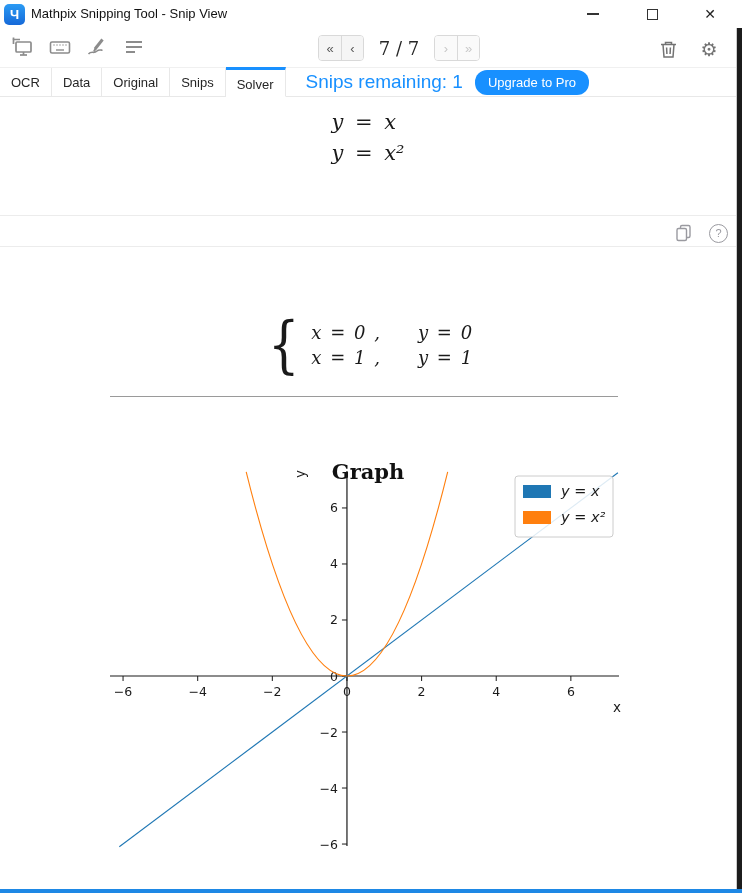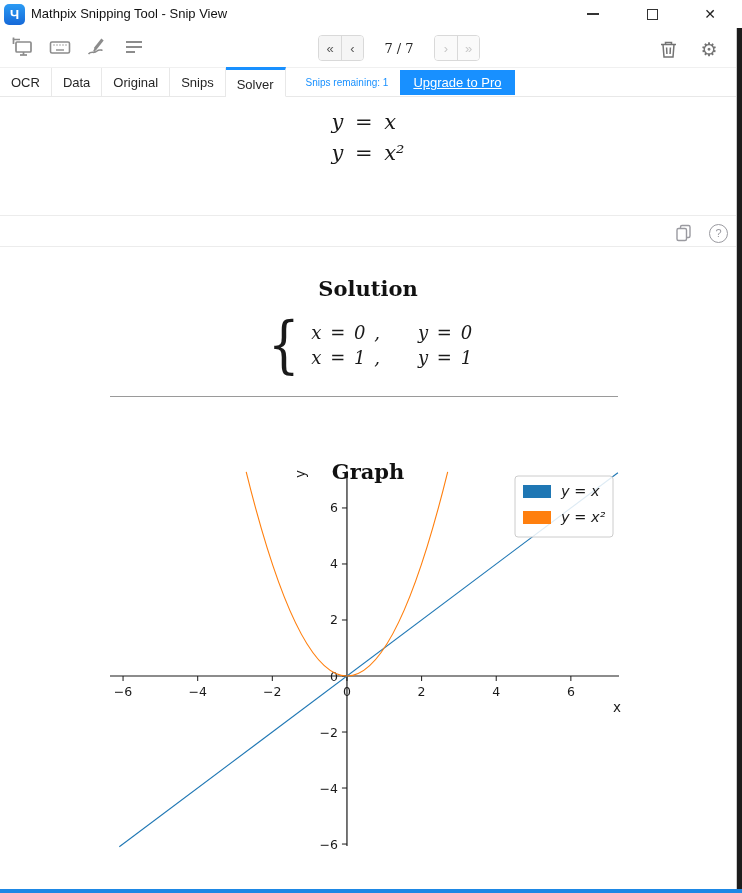--- a/index.html
+++ b/index.html
@@ -20,34 +20,34 @@
   
   .toolbar { position:absolute; left:0; top:32px; width:736px; height:34px; }
   .tool-icons { position:absolute; left:10px; top:2px; display:flex; gap:11px; }
   .tool { width:26px; height:26px; display:flex; align-items:center; justify-content:center; cursor:pointer; }
   .nav-cluster { position:absolute; left:318px; top:3px; display:flex; align-items:center; }
   .btn-group { display:flex; border:1px solid #d9d9d9; border-radius:4px; overflow:hidden; }
   .nav-btn { width:22px; height:24px; background:#f5f5f5; color:#595959; font-size:13px;
              display:flex; align-items:center; justify-content:center; cursor:pointer; }
   .nav-btn + .nav-btn { border-left:1px solid #d9d9d9; }
   .btn-group.disabled .nav-btn { color:#c8c8c8; background:#fafafa; cursor:default; }
-  .page-indicator { width:70px; text-align:center; font-family:"DejaVu Serif", serif; font-size:13px; color:#262626; }
+  .page-indicator { width:70px; text-align:center; font-family:"DejaVu Serif", serif; font-size:18px; color:#262626; }
   .toolbar-right { position:absolute; right:14px; top:4px; display:flex; gap:15px; align-items:center; }
   .gear-glyph { font-size:19px; color:#737373; line-height:1; }
 
   
   .tabbar { position:absolute; left:0; top:67px; width:736px; height:30px; display:flex;
             border-top:1px solid #f0f0f0; border-bottom:1px solid #e8e8e8; }
   .tab { display:flex; align-items:center; padding:0 11px; font-size:13px; color:#262626;
          border-right:1px solid #e8e8e8; cursor:pointer; background:#fff; }
   .tab.active { border-top:3px solid #1890ff; margin-top:-1px; margin-bottom:-1px; border-bottom:1px solid #fff; padding-top:2px; }
   .promo { display:flex; align-items:center; gap:12px; margin-left:20px; }
-  .snips-remaining { font-size:10px; color:#1890ff; }
-  .upgrade-btn { height:25px; padding:0 13px; background:#1890ff; border:none; border-radius:0;
-                 color:#fff; font-size:13px; cursor:pointer; display:flex; align-items:center;text-decoration:underline; }
+  .snips-remaining { font-size:19px; color:#1890ff; }
+  .upgrade-btn { height:25px; padding:0 13px; background:#1890ff; border:none; border-radius:12px;
+                 color:#fff; font-size:13px; cursor:pointer; display:flex; align-items:center; }
 
   
   .equations { position:absolute; left:0; top:107px; width:736px; text-align:center; }
   .equations .inner { display:inline-block; text-align:left; }
   .math-line { font-family:"DejaVu Serif", serif; font-style:italic; font-size:21px; color:#1a1a1a;
                word-spacing:5px; line-height:31px; }
 
   
   .divider-full { position:absolute; left:0; width:736px; height:1px; background:#ececec; }
   .action-row { position:absolute; right:14px; top:220px; display:flex; gap:13px; align-items:center; }
@@ -188,21 +188,20 @@
         <rect x="6.5" y="2.5" width="9.5" height="12" rx="1.5"></rect>
         <rect x="3" y="5.5" width="9.5" height="12" rx="1.5"></rect>
       </svg>
     </div>
     <div class="help-circle">
       <span>?</span>
     </div>
   </div>
   <div class="divider-full" style="top:246px"></div>
 
-  <div class="section-title solution-title">Solution</div>
   <div class="system">
     <span class="brace">{</span>
     <div class="sys-grid">
       <span class="sys-cell">x = 0 ,</span>
       <span class="sys-cell">y = 0</span>
       <span class="sys-cell">x = 1 ,</span>
       <span class="sys-cell">y = 1</span>
     </div>
   </div>
 

